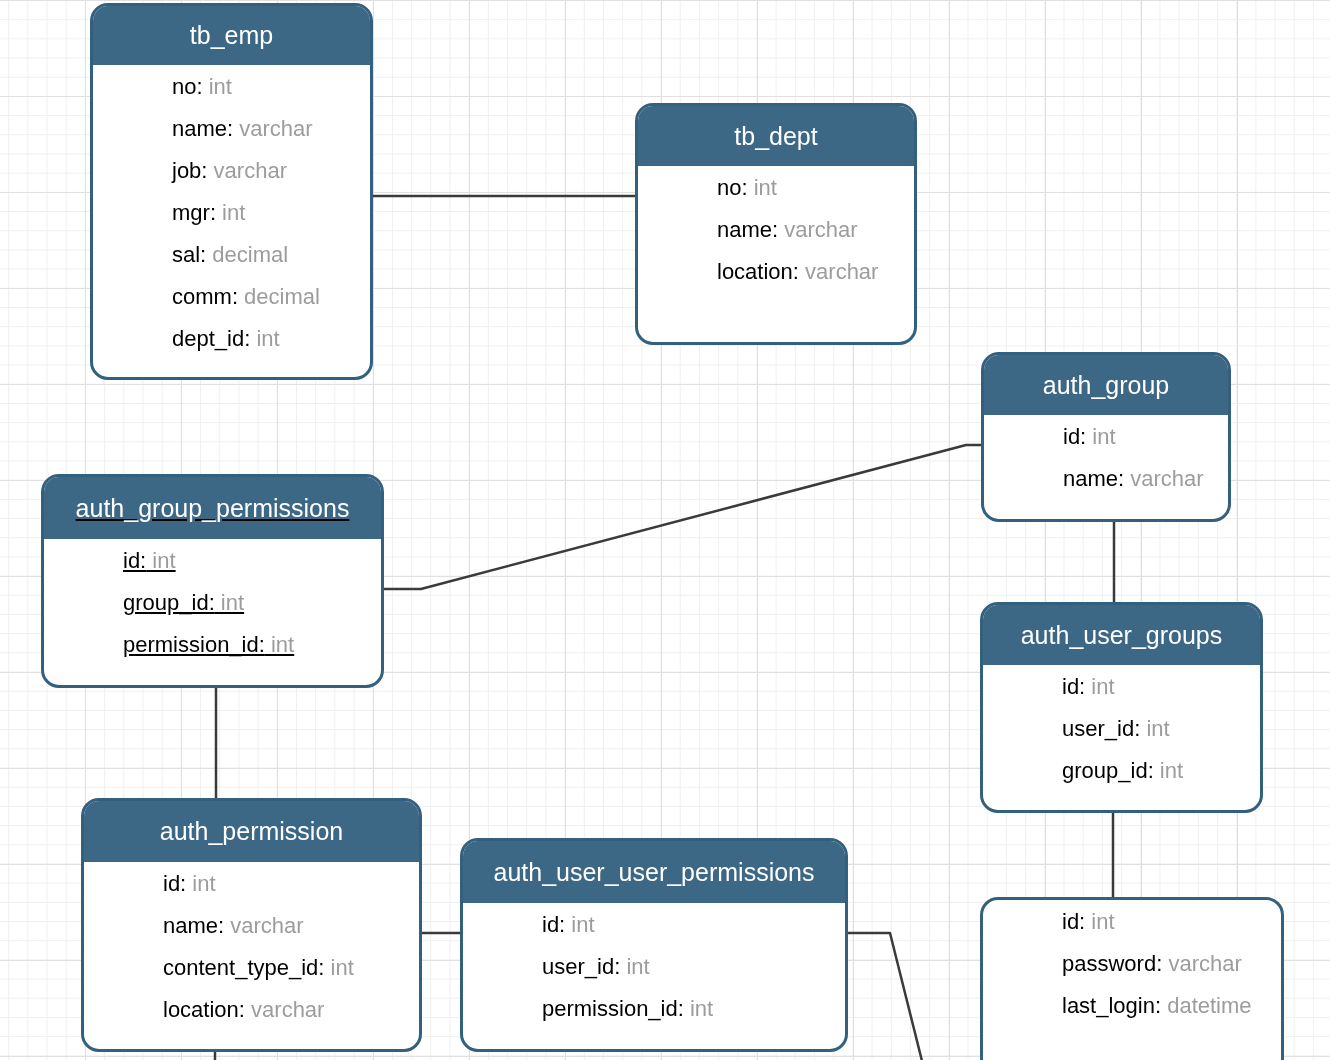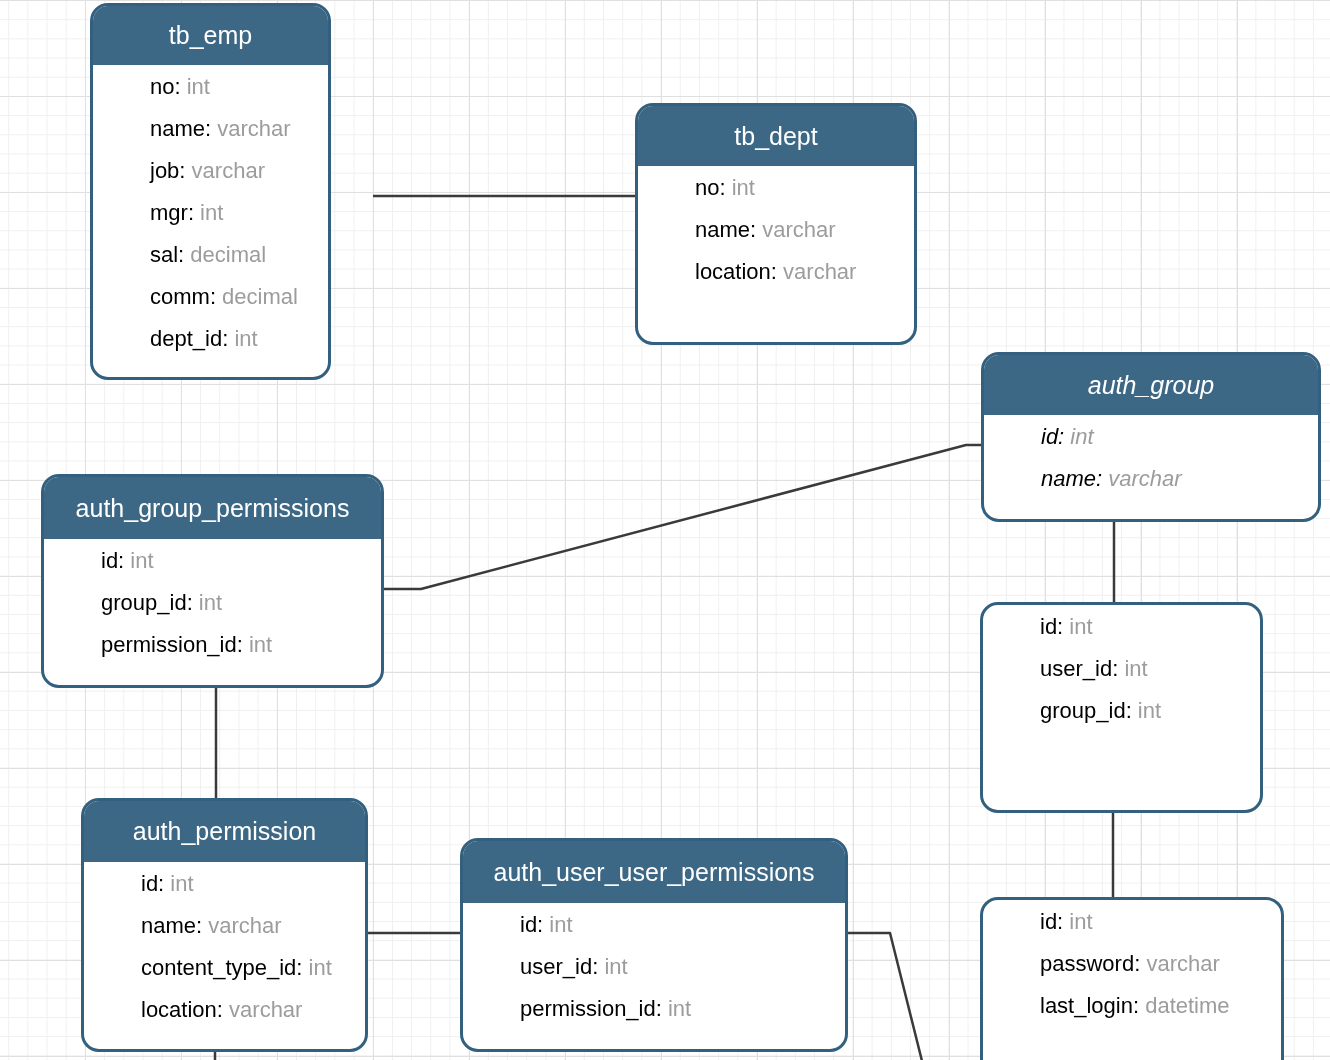--- a/index.html
+++ b/index.html
@@ -48,21 +48,21 @@
     box-sizing:border-box;
   }
   .table-header{
     background:var(--header-bg);
     color:var(--header-text);
     font-size:25px;
     text-align:center;
     white-space:nowrap;
     overflow:hidden;
   }
-  .table-body{padding-top:1px;}
+  .table-body{padding-top:1px;padding-left:22px;}
   .field-row{
     height:42px;line-height:42px;
     padding-left:57px;
     font-size:22px;
     white-space:nowrap;
   }
   .field-name{color:var(--fname);}
   .field-type{color:var(--ftype);}
 </style>
 </head>
@@ -73,63 +73,64 @@
       <polyline points="373,196 635,196"></polyline>
       <polyline points="384,589 421,589 966,445 981,445"></polyline>
       <polyline points="1114,522 1114,602"></polyline>
       <polyline points="216,688 216,798"></polyline>
       <polyline points="1113,813 1113,897"></polyline>
       <polyline points="368,933 460,933"></polyline>
       <polyline points="848,933 890,933 923,1065"></polyline>
       <polyline points="215,1052 215,1065"></polyline>
     </svg>
   <div class="tables-layer">
-      <div class="table-card" style="left: 90px; top: 3px; width: 241px; height: 377px;">
+      <div class="table-card" style="left: 90px; top: 3px; width: 283px; height: 377px;">
         <div class="table-header" style="height: 59px; line-height: 59px;">tb_emp</div>
         <div class="table-body">
           <div class="field-row"><span class="field-name">no:</span><span class="field-type"> int</span></div>
           <div class="field-row"><span class="field-name">name:</span><span class="field-type"> varchar</span></div>
           <div class="field-row"><span class="field-name">job:</span><span class="field-type"> varchar</span></div>
           <div class="field-row"><span class="field-name">mgr:</span><span class="field-type"> int</span></div>
           <div class="field-row"><span class="field-name">sal:</span><span class="field-type"> decimal</span></div>
           <div class="field-row"><span class="field-name">comm:</span><span class="field-type"> decimal</span></div>
           <div class="field-row"><span class="field-name">dept_id:</span><span class="field-type"> int</span></div>
         </div>
       </div>
       <div class="table-card" style="left: 635px; top: 103px; width: 282px; height: 242px;">
         <div class="table-header" style="height: 60px; line-height: 60px;">tb_dept</div>
         <div class="table-body">
           <div class="field-row"><span class="field-name">no:</span><span class="field-type"> int</span></div>
           <div class="field-row"><span class="field-name">name:</span><span class="field-type"> varchar</span></div>
           <div class="field-row"><span class="field-name">location:</span><span class="field-type"> varchar</span></div>
         </div>
       </div>
-      <div class="table-card" style="left: 981px; top: 352px; width: 340px; height: 170px; font-style: italic;">
+      <div class="table-card" style="left: 981px; top: 352px; width: 250px; height: 170px;">
         <div class="table-header" style="height: 60px; line-height: 60px;">auth_group</div>
         <div class="table-body">
           <div class="field-row"><span class="field-name">id:</span><span class="field-type"> int</span></div>
           <div class="field-row"><span class="field-name">name:</span><span class="field-type"> varchar</span></div>
         </div>
       </div>
-      <div class="table-card" style="left: 41px; top: 474px; width: 343px; height: 214px;">
+      <div class="table-card" style="left: 41px; top: 474px; width: 343px; height: 214px; text-decoration: underline;">
         <div class="table-header" style="height: 62px; line-height: 62px;">auth_group_permissions</div>
         <div class="table-body">
           <div class="field-row"><span class="field-name">id:</span><span class="field-type"> int</span></div>
           <div class="field-row"><span class="field-name">group_id:</span><span class="field-type"> int</span></div>
           <div class="field-row"><span class="field-name">permission_id:</span><span class="field-type"> int</span></div>
         </div>
       </div>
       <div class="table-card" style="left: 980px; top: 602px; width: 283px; height: 211px;">
+        <div class="table-header" style="height: 60px; line-height: 60px;">auth_user_groups</div>
         <div class="table-body">
           <div class="field-row"><span class="field-name">id:</span><span class="field-type"> int</span></div>
           <div class="field-row"><span class="field-name">user_id:</span><span class="field-type"> int</span></div>
           <div class="field-row"><span class="field-name">group_id:</span><span class="field-type"> int</span></div>
         </div>
       </div>
-      <div class="table-card" style="left: 81px; top: 798px; width: 287px; height: 254px;">
+      <div class="table-card" style="left: 81px; top: 798px; width: 341px; height: 254px;">
         <div class="table-header" style="height: 61px; line-height: 61px;">auth_permission</div>
         <div class="table-body">
           <div class="field-row"><span class="field-name">id:</span><span class="field-type"> int</span></div>
           <div class="field-row"><span class="field-name">name:</span><span class="field-type"> varchar</span></div>
           <div class="field-row"><span class="field-name">content_type_id:</span><span class="field-type"> int</span></div>
           <div class="field-row"><span class="field-name">location:</span><span class="field-type"> varchar</span></div>
         </div>
       </div>
       <div class="table-card" style="left: 460px; top: 838px; width: 388px; height: 214px;">
         <div class="table-header" style="height: 62px; line-height: 62px;">auth_user_user_permissions</div>

